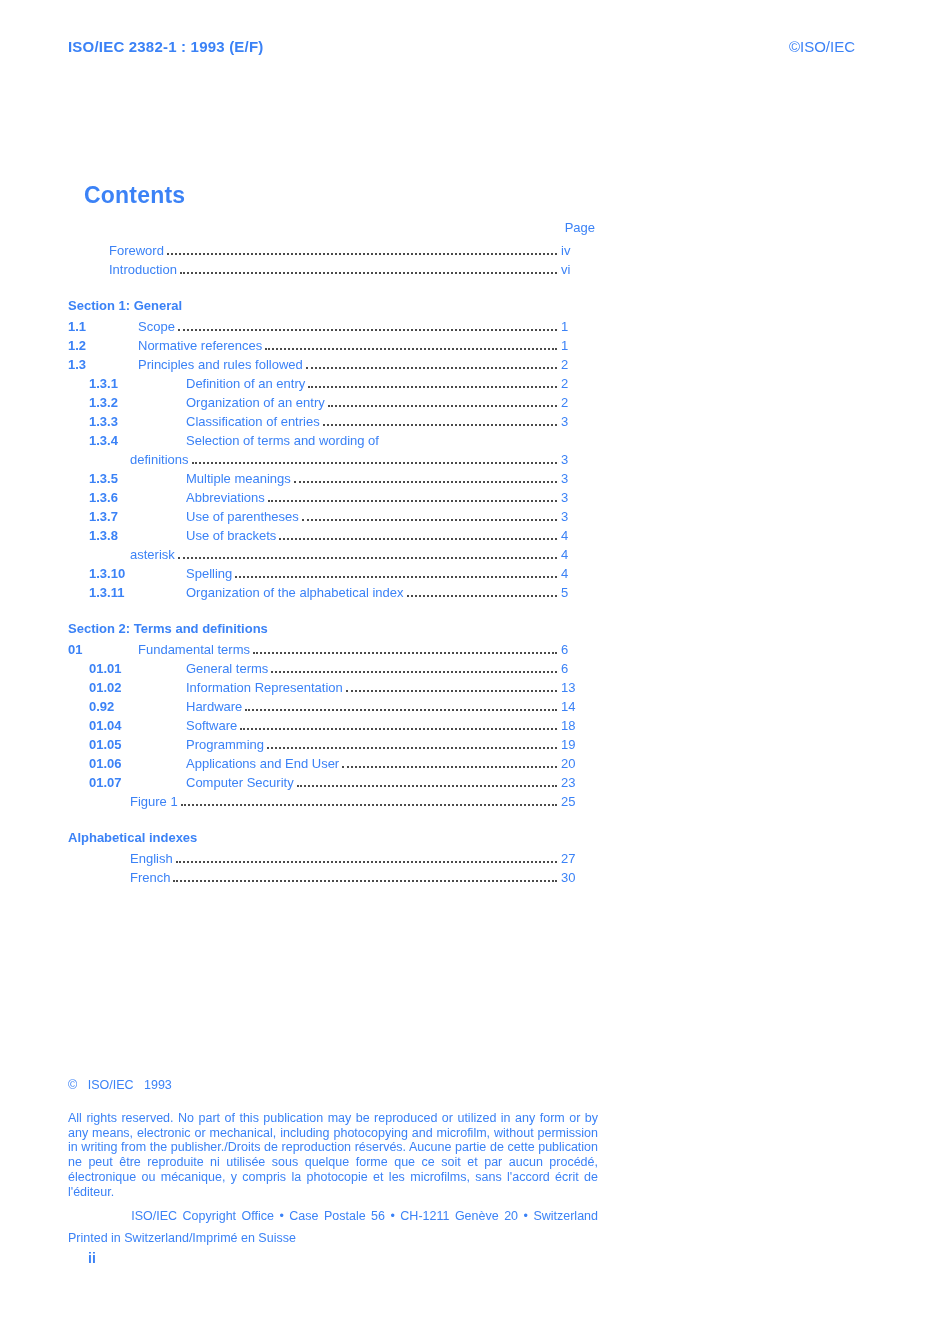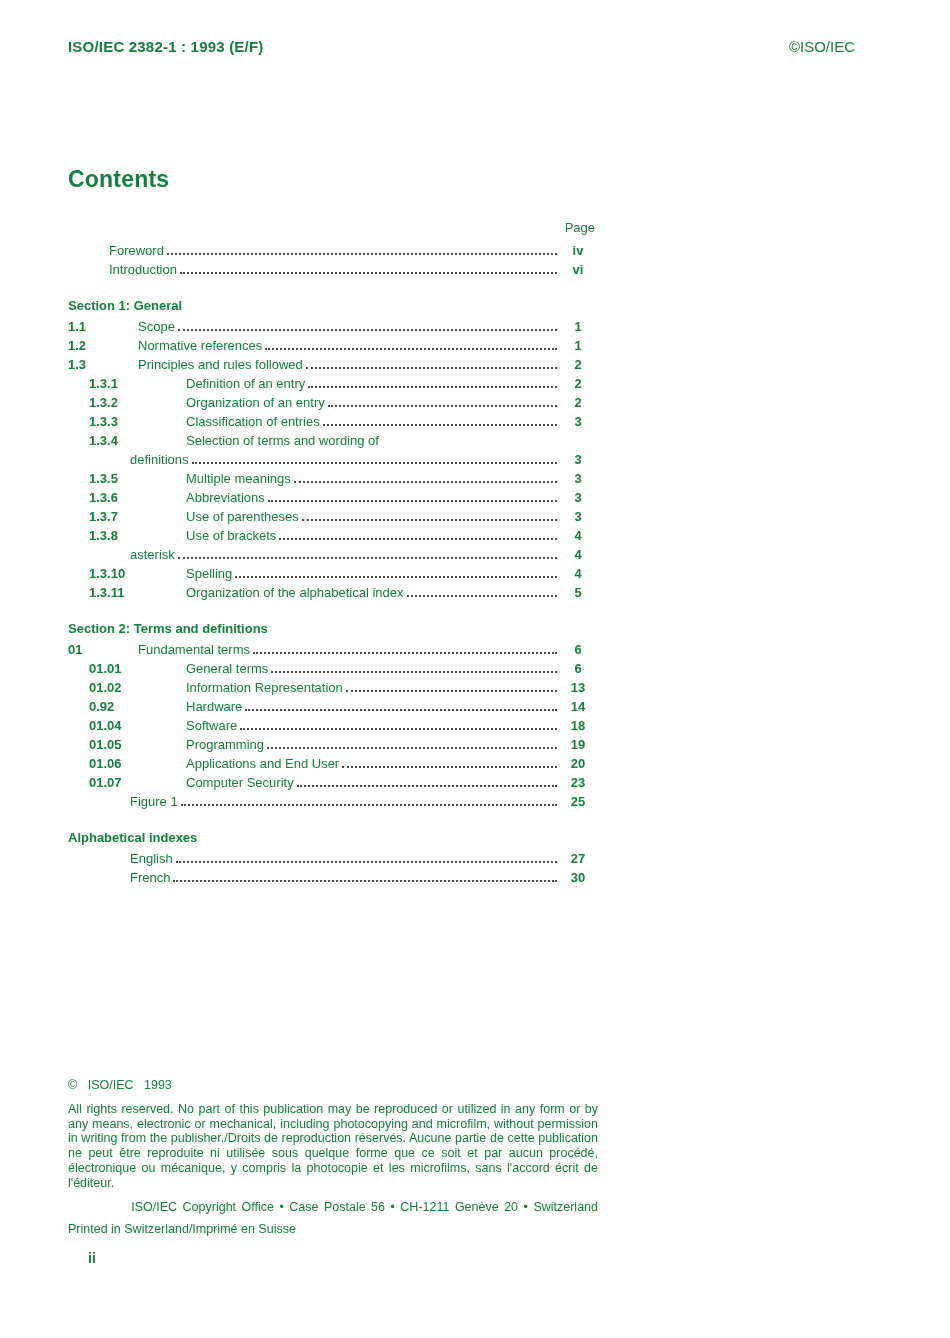--- a/index.html
+++ b/index.html
@@ -1,35 +1,35 @@
 <!DOCTYPE html>
 <html><head>
 <meta charset="utf-8">
 <style>
   html,body{margin:0;padding:0;background:#e8e8e8;}
   body{font-family:"Liberation Sans", sans-serif;}
   .page{
     position:relative;
     width:950px;height:1338px;
     background:#ffffff;
-    color:#15803d;
+    color:#3b82f6;
     margin:0 auto;
     overflow:hidden;
   }
   
   .doc-header{
     position:absolute;top:38px;left:68px;width:787px;
     display:flex;justify-content:space-between;align-items:baseline;
   }
   .doc-ref{font-weight:bold;font-size:15px;letter-spacing:0.2px;}
   .doc-copy{font-size:15px;}
   
   .title{
     position:absolute;top:166px;left:68px;
-    font-size:23px;font-weight:bold;margin:0;letter-spacing:0.2px;
+    font-size:23px;font-weight:bold;margin:16px;letter-spacing:0.2px;
   }
   
   .page-label{
     position:absolute;top:220px;left:68px;width:527px;
     text-align:right;font-size:13px;
   }
   
   .toc{
     position:absolute;top:241px;left:68px;width:527px;
     font-size:13px;line-height:19px;
@@ -44,27 +44,27 @@
   .num.w1{width:29px;}
   .num.w2{width:56px;}
   .lbl{flex:0 1 auto;white-space:nowrap;margin-left:41px;}
   .dots{
     flex:1 1 auto;min-width:12px;
     border-bottom:2px dotted #4a4a4a;
     margin:0 4px 0 3px;
     align-self:baseline;
     height:2px;
   }
-  .pg{flex:0 0 auto;width:34px;text-align:center;font-weight:bold;}
+  .pg{flex:0 0 auto;width:34px;text-align:left;}
   
   .copyright{
     position:absolute;top:1078px;left:68px;width:530px;
     font-size:12.5px;line-height:14.8px;
   }
-  .c-line1{margin-bottom:9px;word-spacing:7px;}
+  .c-line1{margin-bottom:18px;word-spacing:7px;}
   .c-body{text-align:justify;}
   .c-office{margin-top:9px;padding-left:19px;word-spacing:2px;text-align:right;}
   .c-printed{margin-top:8px;}
   
   .folio{
     position:absolute;top:1250px;left:88px;
     font-weight:bold;font-size:14px;
   }
 </style>
 </head>

